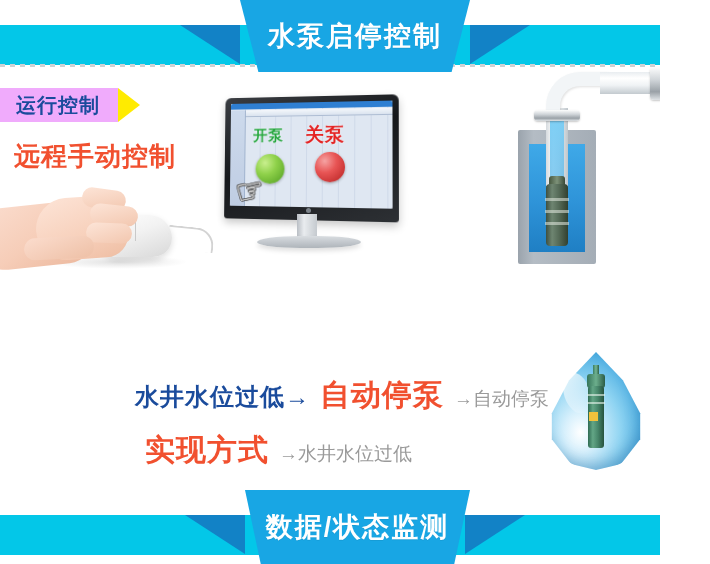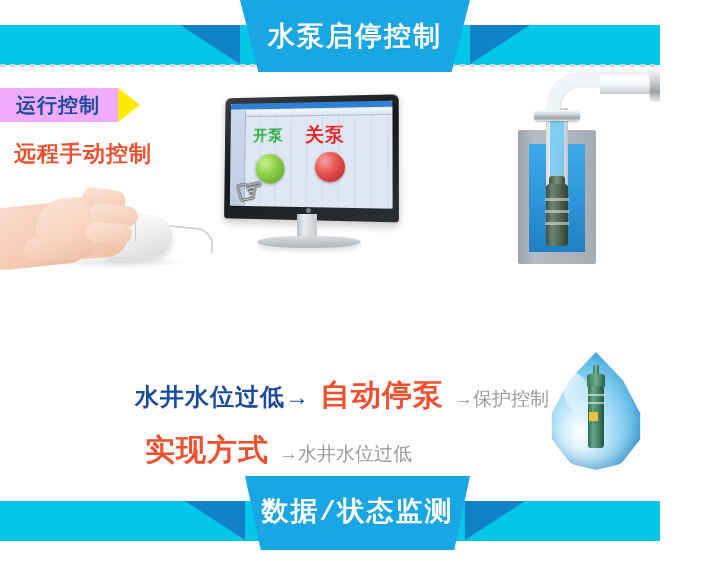--- a/index.html
+++ b/index.html
@@ -76,21 +76,21 @@
     border-right: 60px solid transparent;
   }
   #banner-top .ribbon {
     left: 240px; top: 0px;
     width: 230px; height: 72px;
     background: #18a6e4;
     clip-path: polygon(0% 0%, 100% 0%, 92% 100%, 8% 100%);
   }
 
   
-  #banner-bottom { top: 476px; font-family: Liberation Mono, monospace; }
+  #banner-bottom { top: 490px; }
   #banner-bottom .banner-bar { top: 25px; }
   #banner-bottom .fold-left {
     left: 185px; top: 25px;
     border-top: 39px solid #1282c6;
     border-left: 60px solid transparent;
   }
   #banner-bottom .fold-right {
     left: 465px; top: 25px;
     border-top: 39px solid #1282c6;
     border-right: 60px solid transparent;
@@ -130,21 +130,21 @@
     white-space: nowrap;
   }
   #tag-run  { left: 0; top: 88px;  width: 118px; }
   #tag-prot { left: 0; top: 335px; width: 118px; }
 
   
   #subtitle-remote {
     position: absolute;
     left: 14px; top: 139px;
     color: #f1502f;
-    font-size: 22px;
+    font-size: 26px;
     font-weight: bold;
     letter-spacing: 1px;
     white-space: nowrap;
   }
 
   
   #note-line {
     position: absolute;
     left: 18px; top: 288px;
     color: #9a9a9a;
@@ -559,21 +559,21 @@
     <div class="pump-ring" style="top:136px"></div>
     <div class="pump-ring" style="top:148px"></div>
     <div class="pump-ring" style="top:160px"></div>
   </div>
 
 
 
   <div class="rule-line" id="rule-1">
     <span class="rule-cond">水井水位过低→</span>
     <span class="rule-action">自动停泵</span>
-    <span class="rule-result">→保护控制</span>
+    <span class="rule-result">→自动停泵</span>
   </div>
 
   <div class="rule-line" id="rule-2">
     <span class="rule-action">实现方式</span>
     <span class="rule-result">→水井水位过低</span>
   </div>
 
   <div id="drop-scene">
     <div class="drop"></div>
     <div class="drop-gloss"></div>

